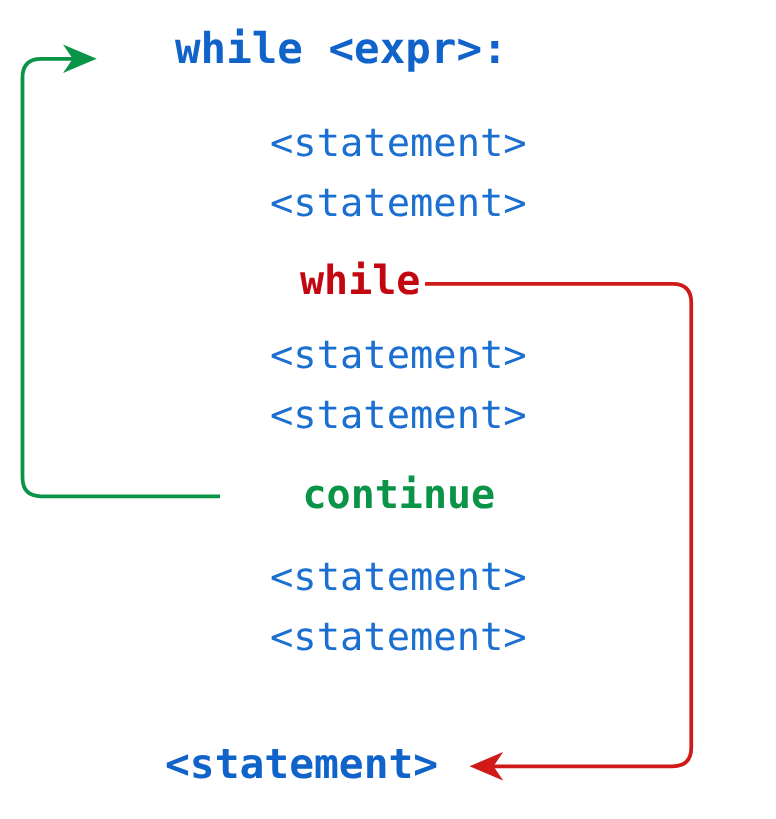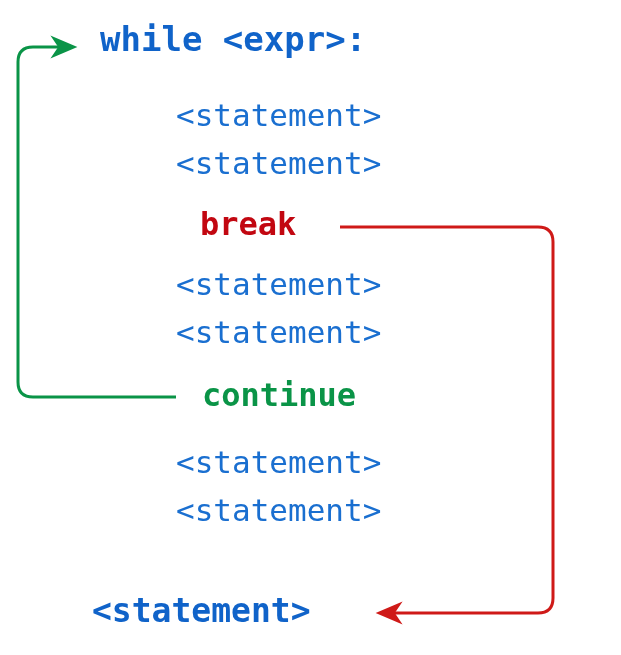--- a/index.html
+++ b/index.html
@@ -21,20 +21,21 @@
     top: 0;
     width: 621px;
     height: 655px;
     pointer-events: none;
   }
   .code-line {
     position: absolute;
     white-space: pre;
     font-family: "DejaVu Sans Mono", "Liberation Mono", monospace;
     line-height: 1;
+    margin-left: 40px;
   }
   .kw-while {
     left: 100px;
     top: 22px;
     font-size: 34px;
     font-weight: bold;
     color: #1063c9;
     letter-spacing: 0px;
   }
   .stmt {
@@ -100,21 +101,21 @@
 
     <path d="M 340 227 L 538 227 Q 553 227 553 242 L 553 598 Q 553 613 538 613 L 381 613" fill="none" stroke="#cf1a18" stroke-width="3" stroke-linecap="butt" marker-end="url(#redHead)"></path>
   </svg>
 
   <div class="code-line kw-while">while &lt;expr&gt;:</div>
 
   <div class="code-line stmt stmt-a">&lt;statement&gt;</div>
 
   <div class="code-line stmt stmt-b">&lt;statement&gt;</div>
 
-  <div class="code-line kw-break">break</div>
+  <div class="code-line kw-break">while</div>
 
   <div class="code-line stmt stmt-c">&lt;statement&gt;</div>
 
   <div class="code-line stmt stmt-d">&lt;statement&gt;</div>
 
   <div class="code-line kw-continue">continue</div>
 
   <div class="code-line stmt stmt-e">&lt;statement&gt;</div>
 
   <div class="code-line stmt stmt-f">&lt;statement&gt;</div>

